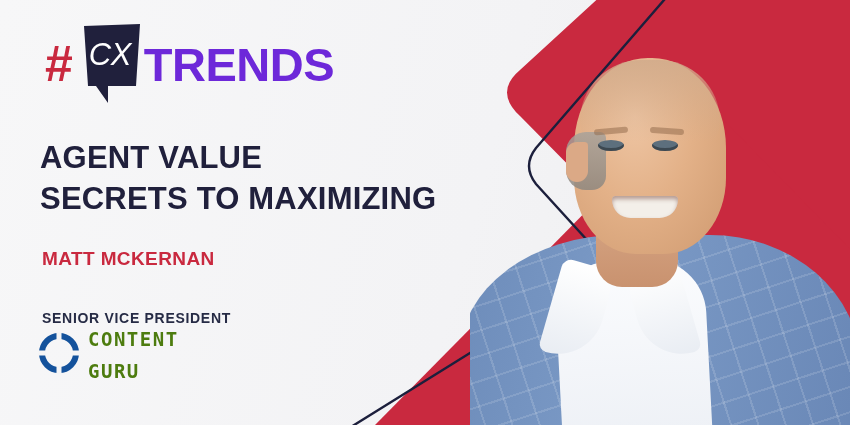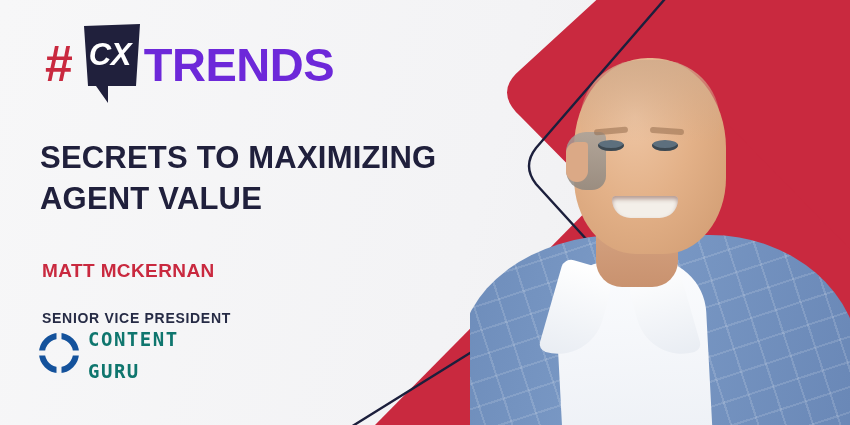--- a/index.html
+++ b/index.html
@@ -177,21 +177,21 @@
     position: absolute;
     left: 0;
     top: 0;
     width: 64px;
     height: 62px;
     display: flex;
     align-items: center;
     justify-content: center;
     color: #ffffff;
     font-size: 31px;
-    font-weight: 700;
+    font-weight: 400;
     font-style: italic;
     letter-spacing: -0.5px;
   }
   .trends {
     font-size: 47px;
     font-weight: 700;
     color: #6d28d9;
     line-height: 1;
     letter-spacing: -0.5px;
   }
@@ -204,21 +204,21 @@
     color: #20203c;
     font-size: 31px;
     font-weight: 700;
     line-height: 1.32;
     letter-spacing: 0.2px;
   }
 
   .speaker-name {
     position: absolute;
     left: 42px;
-    top: 260px;
+    top: 248px;
     color: #c9293f;
     font-size: 19px;
     font-weight: 700;
     letter-spacing: 0.4px;
   }
   .speaker-title {
     position: absolute;
     left: 42px;
     top: 286px;
     color: #262b45;
@@ -238,21 +238,21 @@
   }
   .cg-mark { position: absolute; left: 0; top: 2px; }
   .cg-word {
     position: absolute;
     left: 50px;
     top: 0px;
     line-height: 1;
   }
   .cg-word-top, .cg-word-bot {
     font-family: "DejaVu Sans Mono", monospace;
-    color: #0f766e;
+    color: #4d7c0f;
     font-weight: 700;
     letter-spacing: 1.5px;
   }
   .cg-word-top { font-size: 19px; }
   .cg-word-bot { font-size: 19px; display: block; margin-top: 13px; }
   .cg-tag {
     position: absolute;
     left: 2px;
     top: 44px;
     color: #3e6fb0;
@@ -313,22 +313,22 @@
       <svg width="64" height="80" viewBox="0 0 64 80">
         <path d="M 6 2 L 62 0 L 58 62 L 30 62 L 30 79 L 18 62 L 10 62 Z" fill="#20203c"></path>
       </svg>
       <span class="cx-text">CX</span>
     </span>
 
     <span class="trends">TRENDS</span>
   </div>
 
   <div class="headline">
+    <div>AGENT VALUE</div>
     <div>SECRETS TO MAXIMIZING</div>
-    <div>AGENT VALUE</div>
   </div>
 
   <div class="speaker-name">MATT MCKERNAN</div>
   <div class="speaker-title">SENIOR VICE PRESIDENT</div>
 
   <div class="cg-logo">
     <svg class="cg-mark" width="42" height="42" viewBox="0 0 42 42">
       <g fill="none" stroke="#14529c" stroke-width="6">
         <path d="M 21 4 A 17 17 0 0 0 4 21"></path>
         <path d="M 4 21 A 17 17 0 0 0 21 38"></path>

